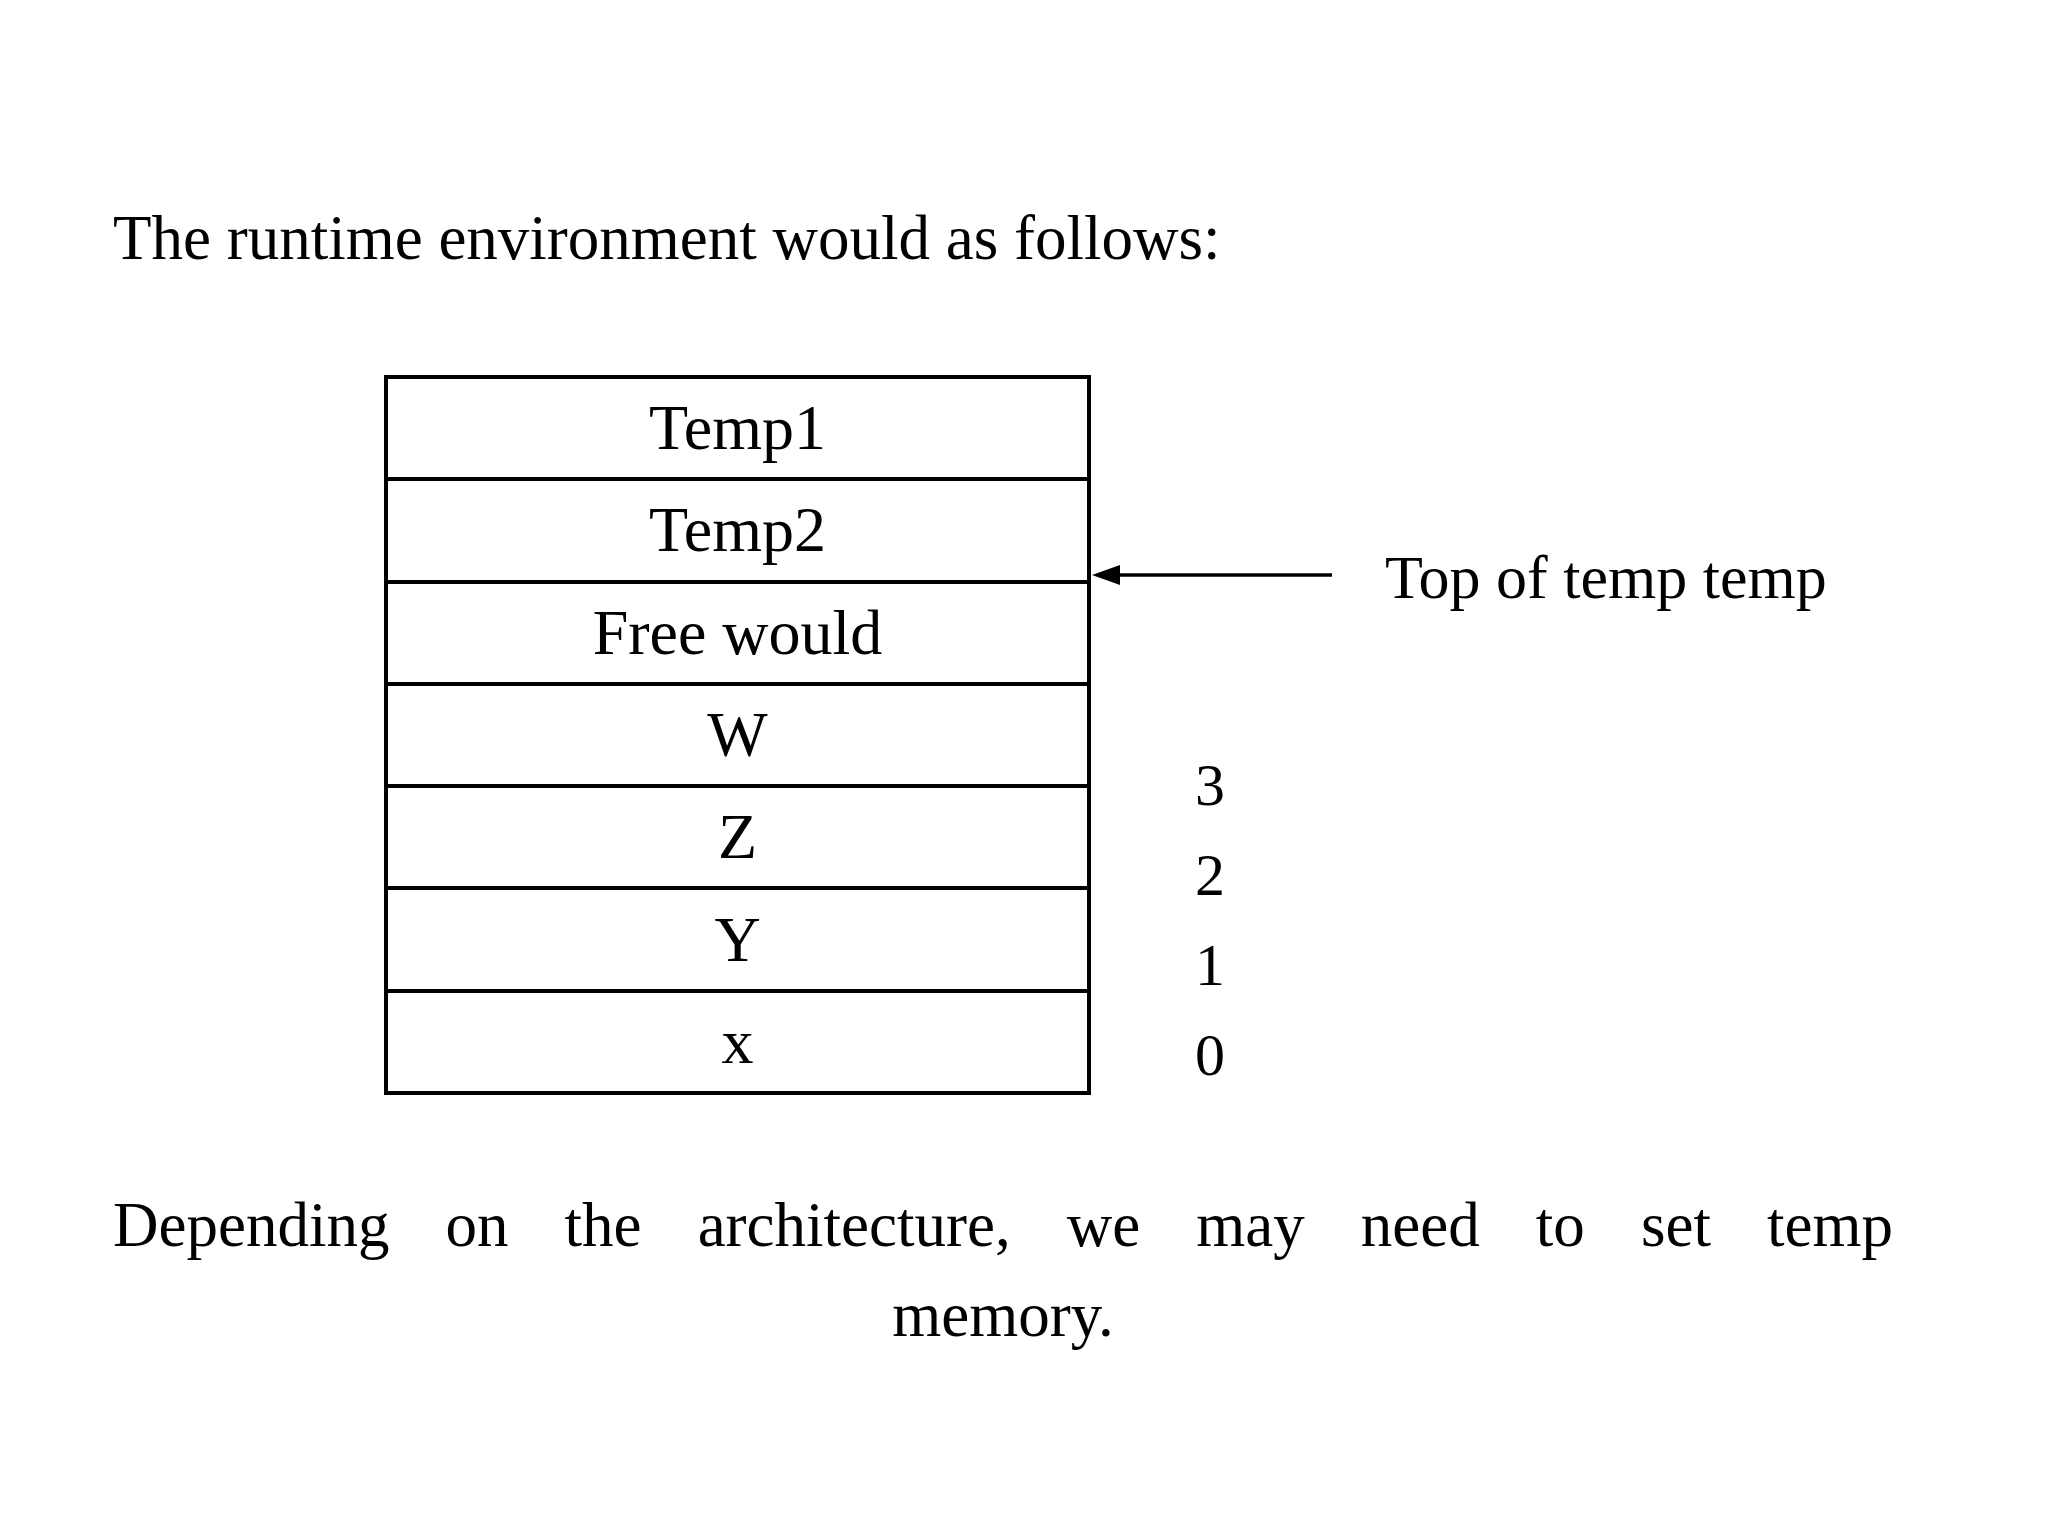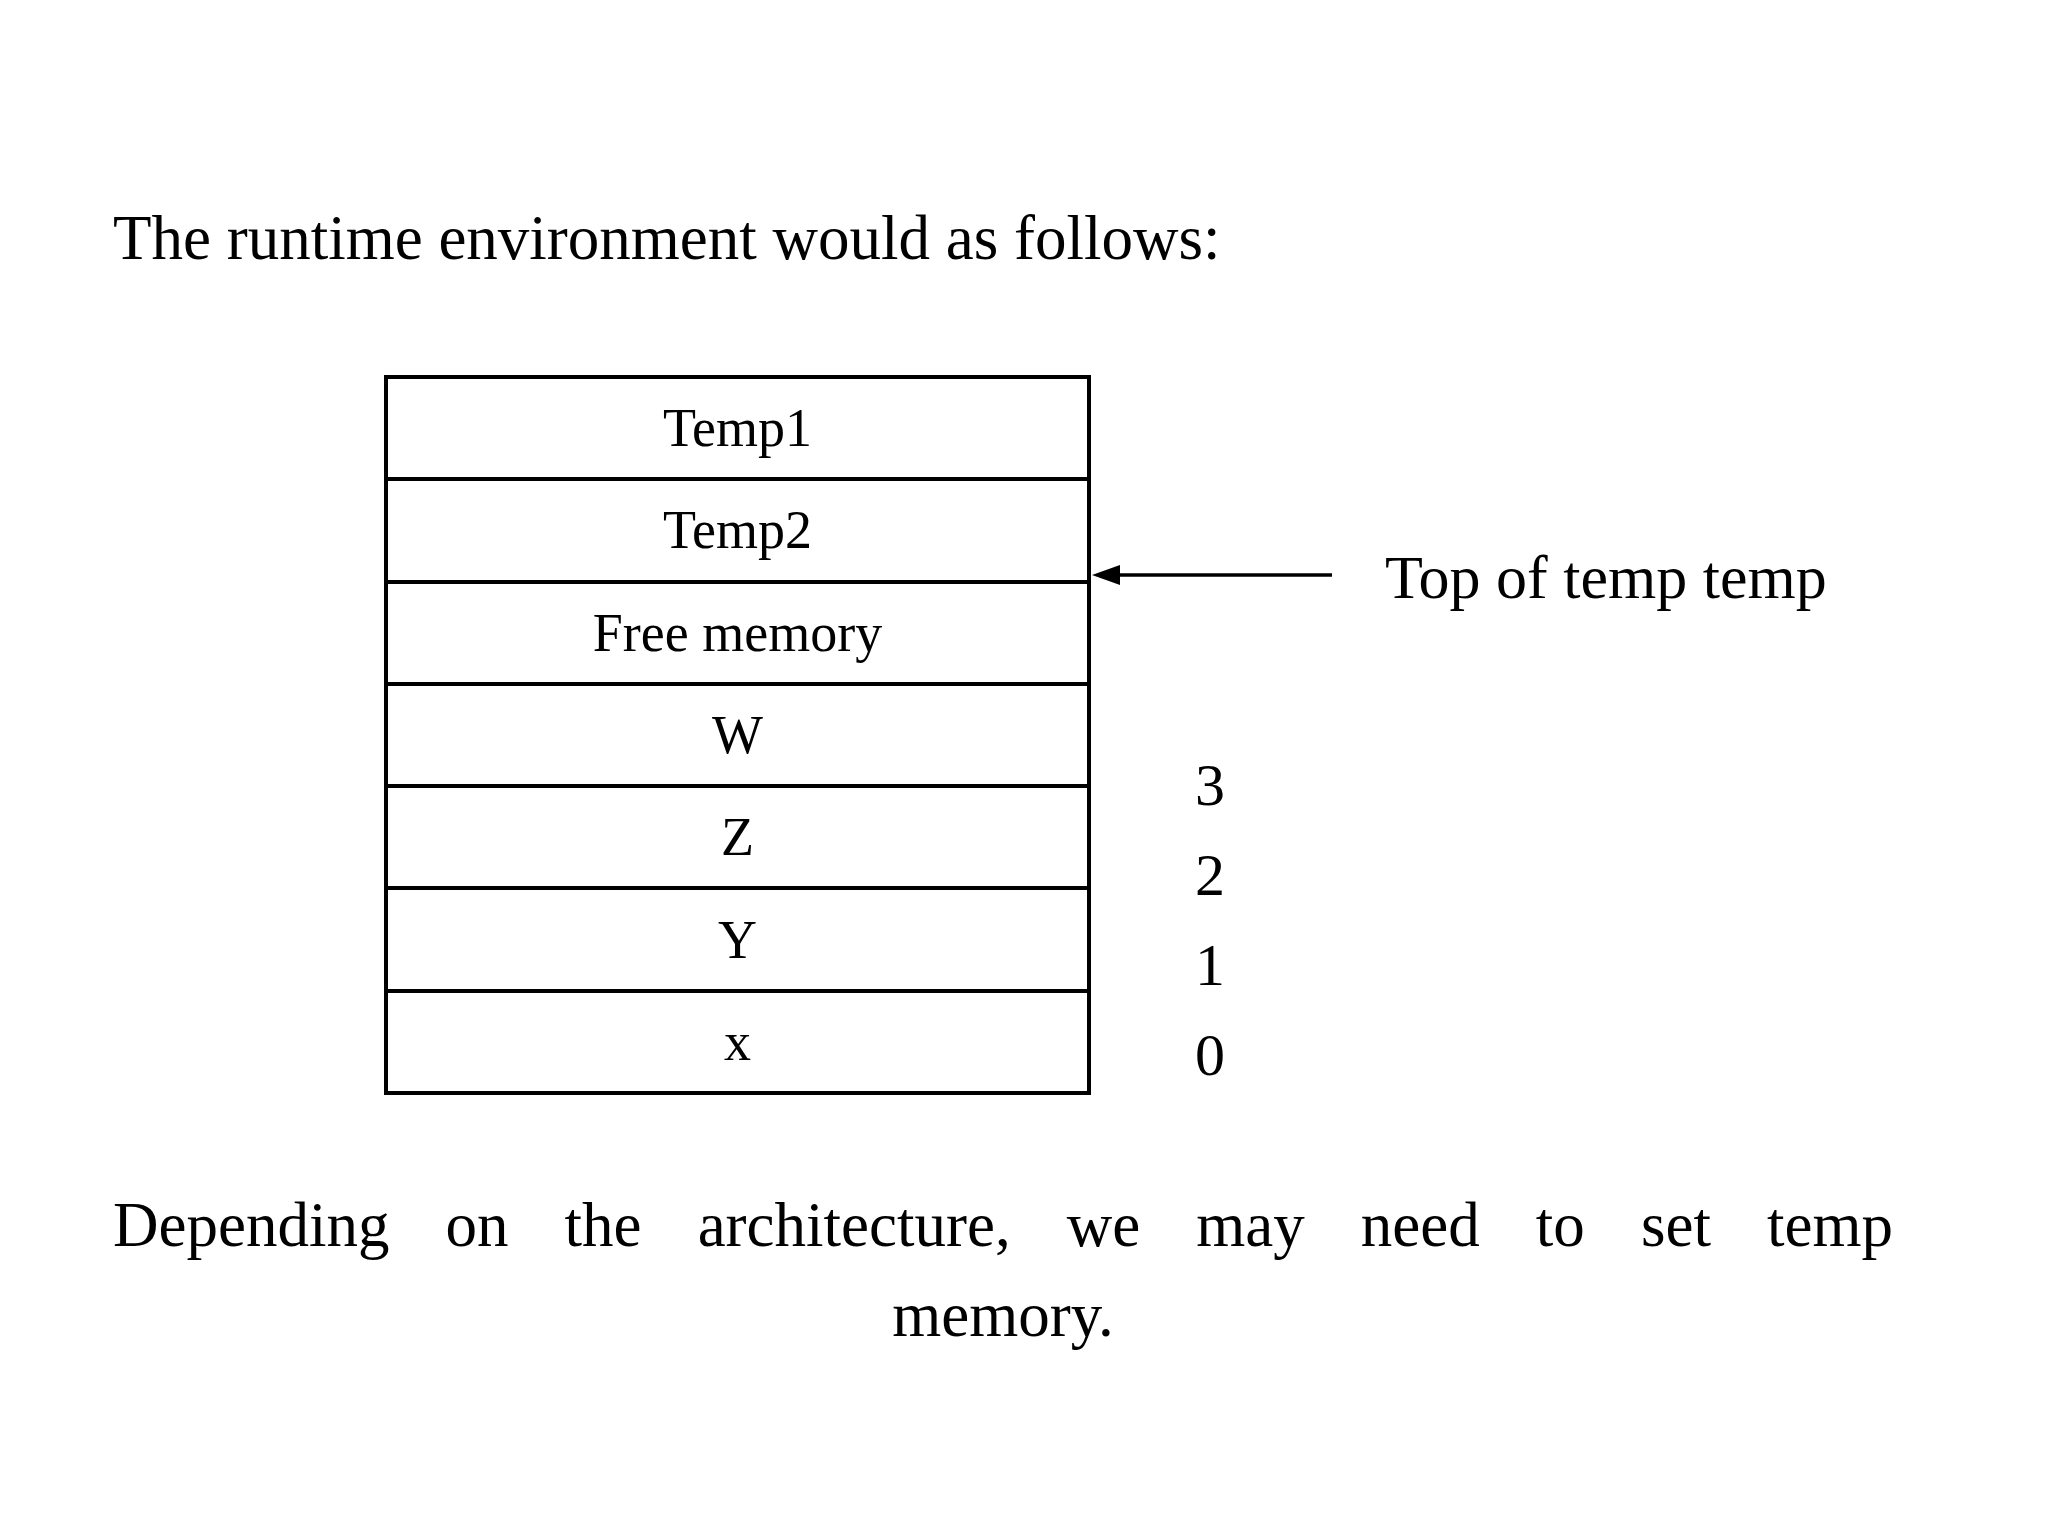--- a/index.html
+++ b/index.html
@@ -37,21 +37,21 @@
     box-sizing: border-box;
     display: flex;
     flex-direction: column;
   }
   .stack-row {
     flex: 1 1 0;
     border-top: 4px solid #000000;
     display: flex;
     align-items: center;
     justify-content: center;
-    font-size: 54px;
+    font-size: 64px;
     line-height: 1;
   }
   .stack-row:first-child {
     border-top: none;
   }
 
   
   .address-column {
     position: absolute;
     left: 1172px;
@@ -106,21 +106,21 @@
   }
 </style>
 </head>
 <body>
 
 <div class="page-title">The runtime environment would as follows:</div>
 
 <div class="stack-table">
   <div class="stack-row">Temp1</div>
   <div class="stack-row">Temp2</div>
-  <div class="stack-row">Free memory</div>
+  <div class="stack-row">Free would</div>
   <div class="stack-row">W</div>
   <div class="stack-row">Z</div>
   <div class="stack-row">Y</div>
   <div class="stack-row">x</div>
 </div>
 
 <div class="address-column">
   <div class="address-label">3</div>
   <div class="address-label">2</div>
   <div class="address-label">1</div>

